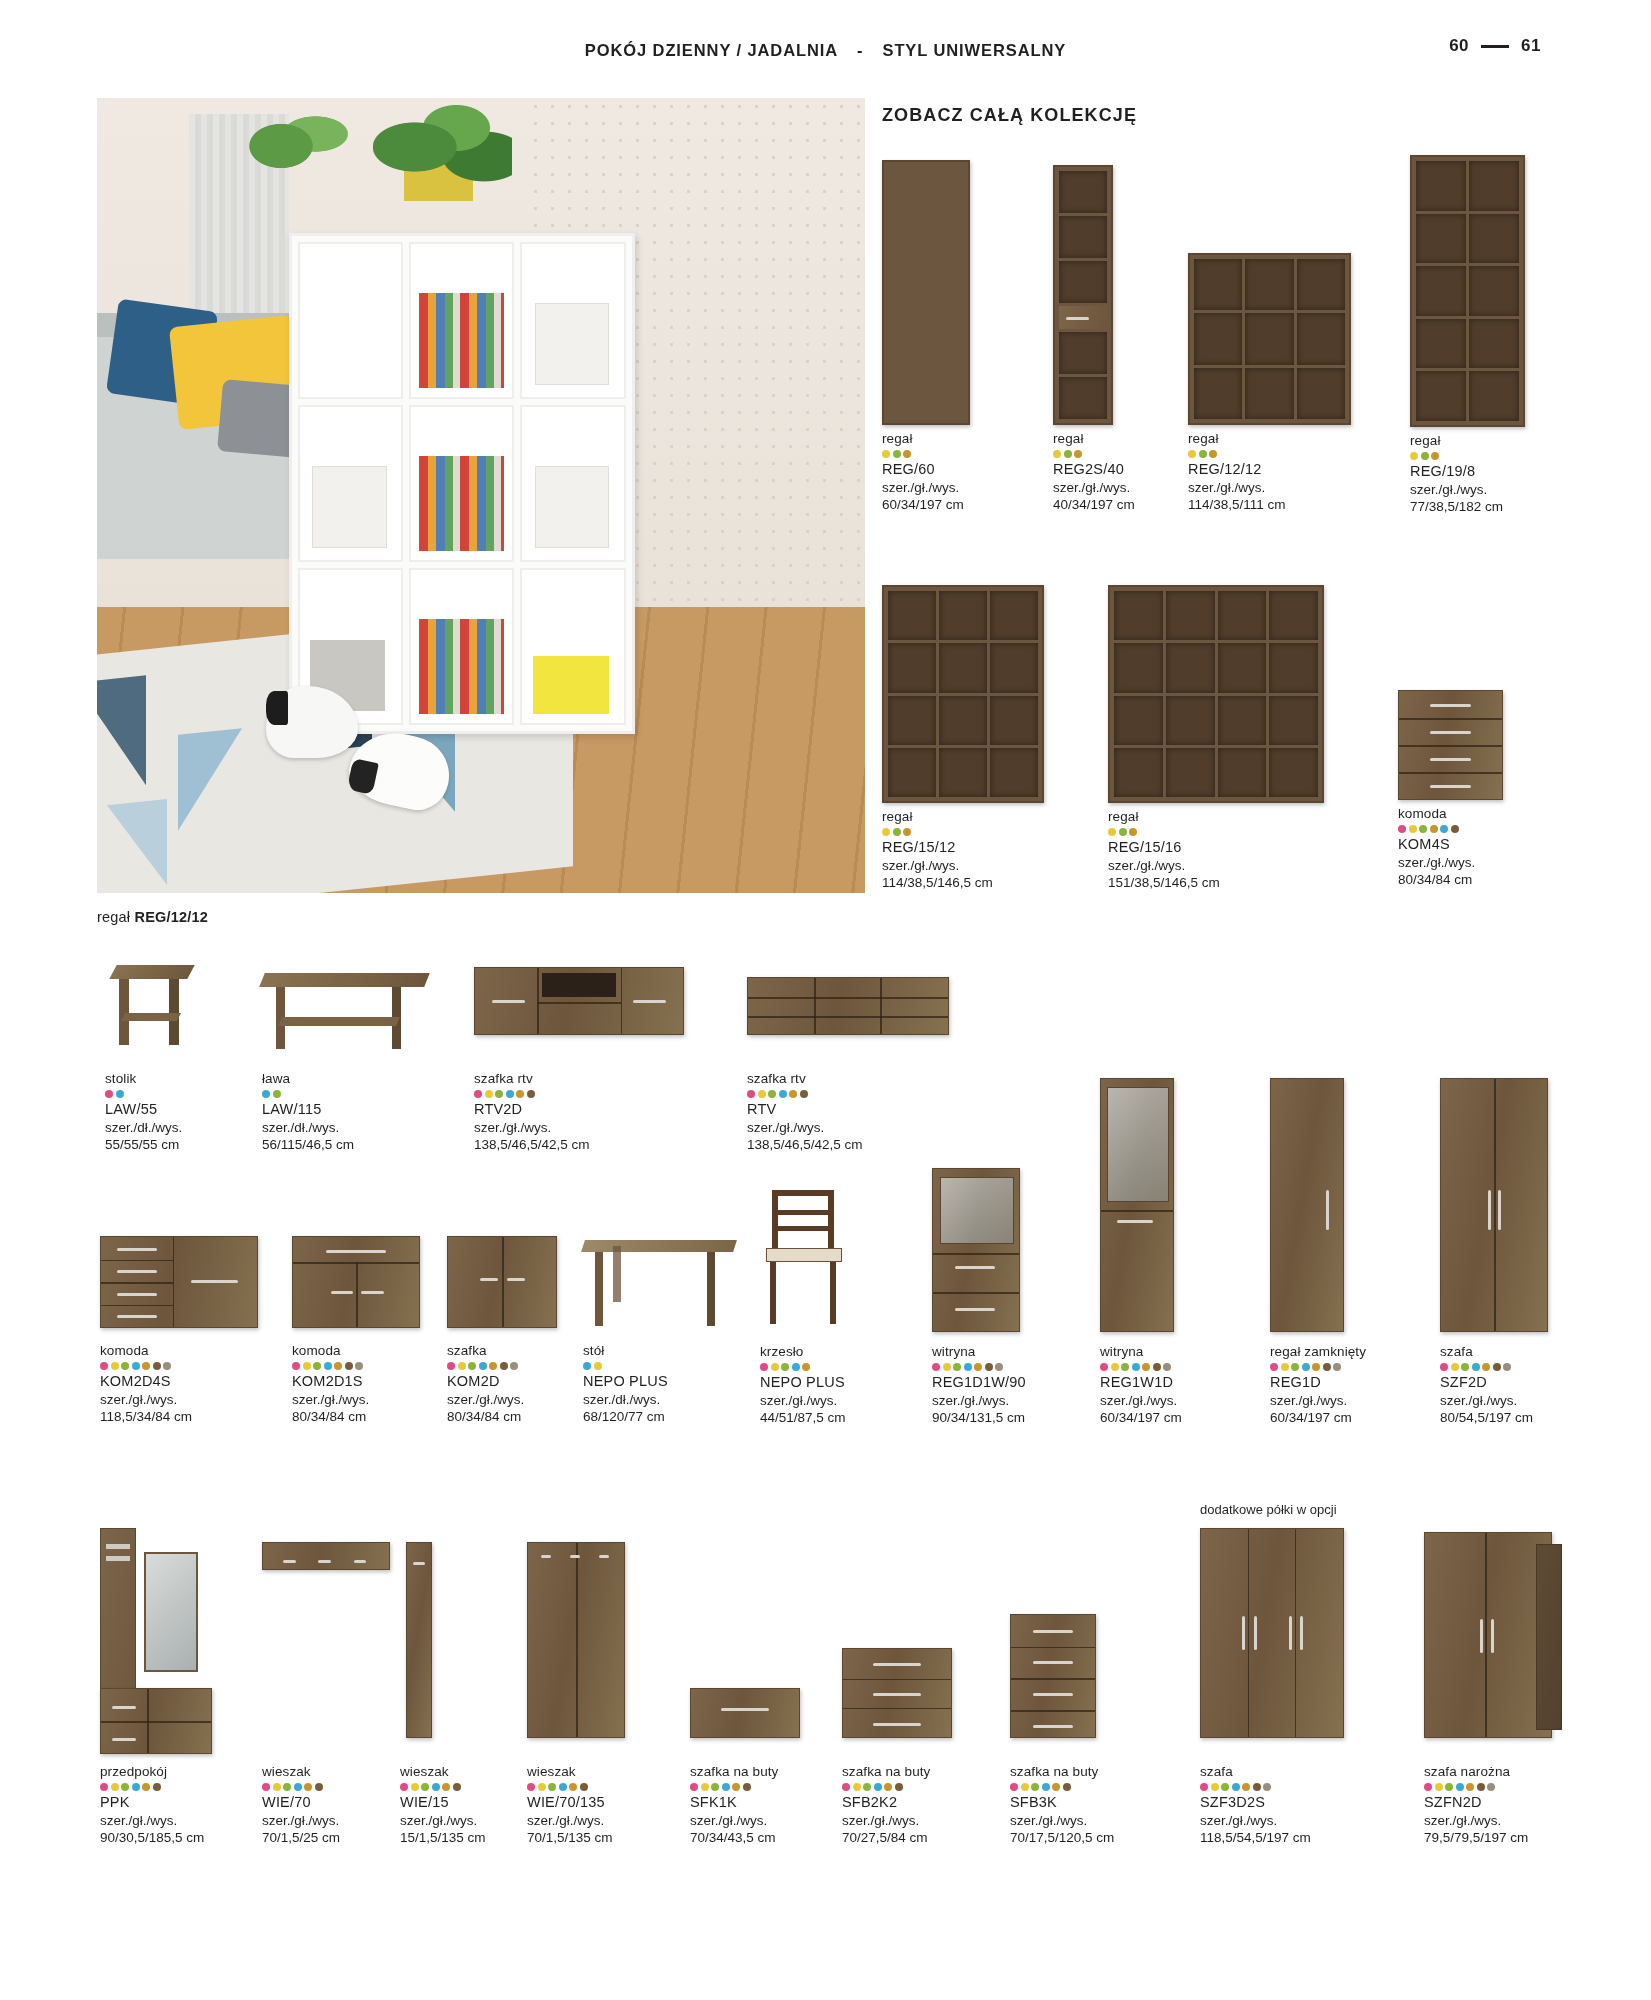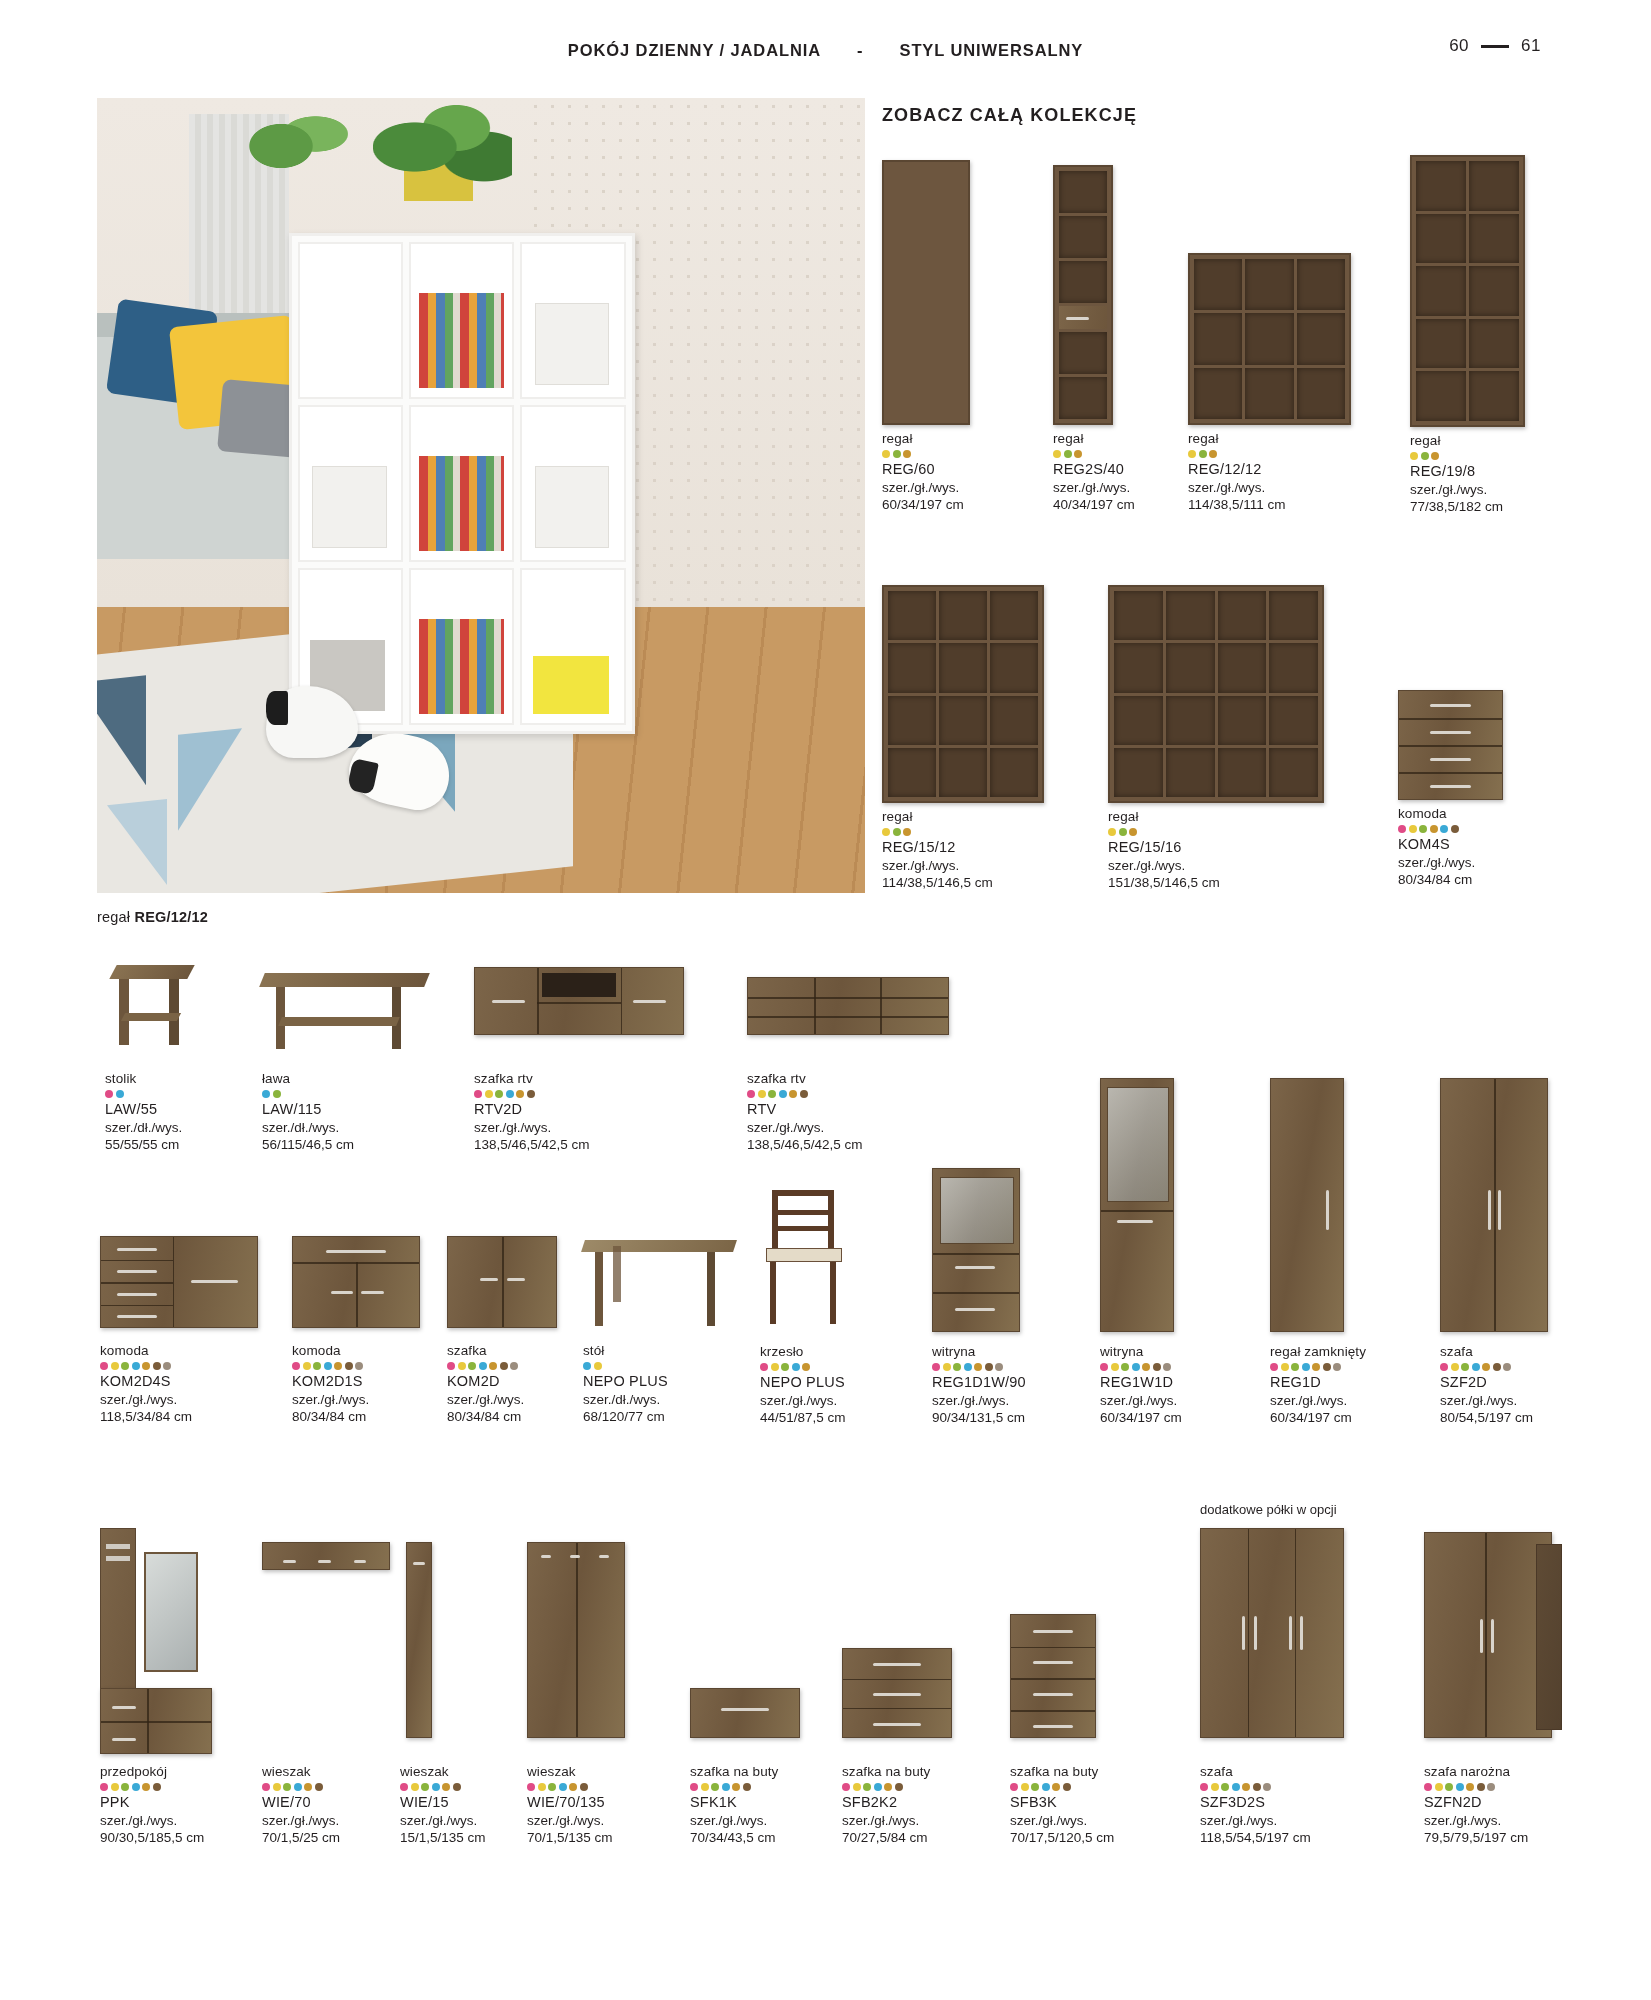--- a/index.html
+++ b/index.html
@@ -23,38 +23,38 @@
     left: 0;
     width: 1651px;
     height: 28px;
     display: flex;
     align-items: center;
     justify-content: center;
   }
   .header-inner {
     display: flex;
     align-items: center;
-    gap: 36px;
+    gap: 19px;
     font-size: 16.5px;
     font-weight: bold;
     letter-spacing: 0.9px;
     color: #231f20;
   }
   .header-sep {
     font-weight: bold;
   }
   .page-numbers {
     position: absolute;
     right: 110px;
     top: 36px;
     display: flex;
     align-items: center;
     gap: 12px;
     font-size: 17px;
-    font-weight: normal;
+    font-weight: bold;
     letter-spacing: 0.5px;
   }
   .page-dash {
     display: inline-block;
     width: 28px;
     height: 3px;
     background: #231f20;
   }
 
   

